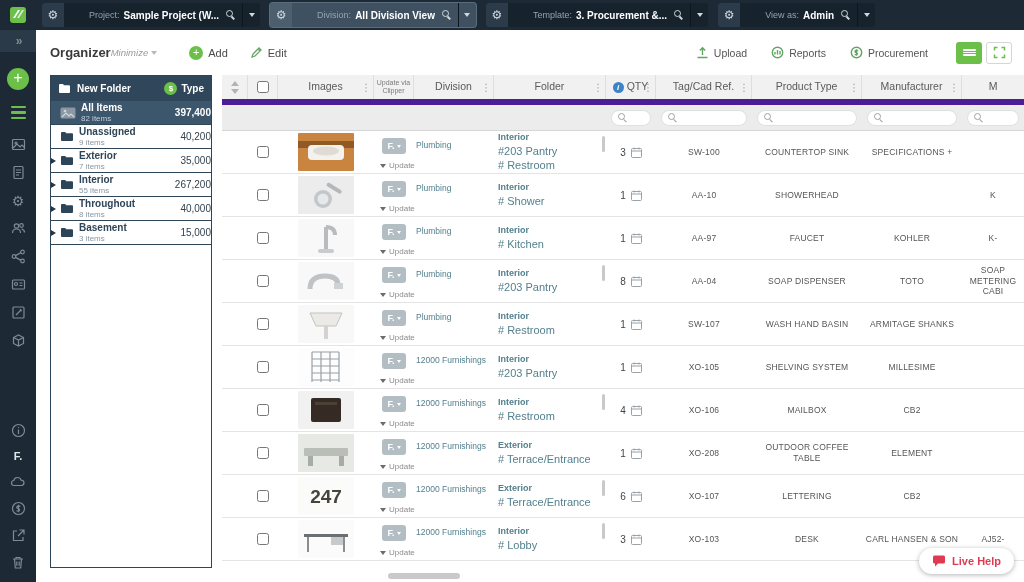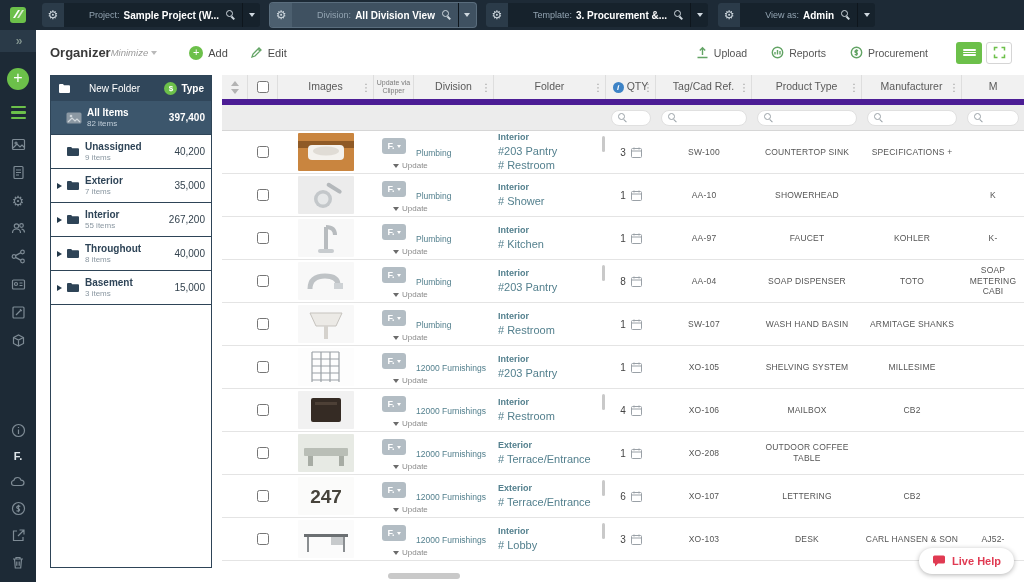--- a/index.html
+++ b/index.html
@@ -50,24 +50,24 @@
   .tlink svg{stroke:#63a465;fill:none;stroke-width:1.4}
   .viewbtns{display:flex;align-items:center;gap:4px;margin-left:4px}
   .vbtn{width:26px;height:22px;border-radius:3px;display:flex;align-items:center;justify-content:center;cursor:pointer}
   .vbtn.green{background:#6cc04a}
   .vbtn.green i{display:block;width:13px;height:1.8px;background:#fff;margin:1.1px 0;border-radius:1px}
   .vbtn.white{background:#fff;border:1px solid #d5d5d5}
 
   
   .org{position:absolute;left:50px;top:75px;width:162px;bottom:14px;background:#fff;border:1px solid #2e4457;display:flex;flex-direction:column;z-index:2}
   .orghead{height:25px;background:#30465a;display:flex;align-items:center;justify-content:space-between;padding:0 7px;flex:0 0 auto}
-  .nf{display:flex;align-items:center;gap:18px;color:#fff;font-size:10px;font-weight:normal;cursor:pointer}
+  .nf{display:flex;align-items:center;gap:6px;color:#fff;font-size:10px;font-weight:bold;cursor:pointer}
   .totalb{display:flex;align-items:center;gap:4px;color:#fff;font-size:10px;font-weight:bold;cursor:pointer}
   .coin{width:13px;height:13px;border-radius:50%;background:#6cc04a;color:#fff;font-size:8px;line-height:13px;text-align:center;font-weight:bold}
-  .orow{height:34px;display:flex;align-items:center;border-bottom:1px solid #2e4457;padding:0 6px;cursor:pointer;background:#fff}
+  .orow{height:24px;display:flex;align-items:center;border-bottom:1px solid #2e4457;padding:0 0;cursor:pointer;background:#fff}
   .orow.sel-row{background:#3c566c}
   .ocaret{width:0;height:0;border-top:3.5px solid transparent;border-bottom:3.5px solid transparent;border-left:5px solid #22384a;margin-right:4px;flex:0 0 auto}
   .ospace{width:9px;flex:0 0 auto}
   .oicon{display:flex;align-items:center;margin-right:5px;flex:0 0 auto}
   .otext{display:flex;flex-direction:column;line-height:1.15;min-width:0}
   .oname{font-size:10px;font-weight:bold;color:#2e4457;white-space:nowrap}
   .ocount{font-size:8px;color:#8a97a1}
   .sel-row .oname{color:#fff}
   .sel-row .ocount{color:#c2cfda}
   .ototal{margin-left:auto;font-size:10px;color:#33424e;white-space:nowrap}
@@ -93,23 +93,23 @@
   .gmag::before{content:"";position:absolute;width:5px;height:5px;border:1.3px solid #9aa2a8;border-radius:50%;left:0;top:0}
   .gmag::after{content:"";position:absolute;width:3.5px;height:1.3px;background:#9aa2a8;transform:rotate(45deg);left:5px;top:6.5px}
   .tbody{background:#fff}
   .trow{display:flex;height:43px;border-bottom:1px solid #e4e4e4;background:#fff;position:relative}
   .c{display:flex;align-items:center;justify-content:center}
   .thumb{width:56px;height:38px;overflow:hidden;border-radius:1px;cursor:pointer}
   .thumb svg{display:block;width:56px;height:38px}
   .clipc{position:relative;flex-direction:column;justify-content:flex-start;padding-top:7px}
   .fbadge{width:24px;height:16px;background:#b3bdc4;border-radius:3px;color:#fff;font-size:9px;font-weight:bold;display:flex;align-items:center;justify-content:center;gap:2px;cursor:pointer}
   .fbadge .bc{width:0;height:0;border-left:2.5px solid transparent;border-right:2.5px solid transparent;border-top:3px solid #fff}
-  .updatelink{position:absolute;left:19px;bottom:3px;font-size:8px;color:#8b8b8b;white-space:nowrap;display:flex;align-items:center;gap:3px;cursor:pointer;z-index:2}
+  .updatelink{position:absolute;left:6px;bottom:3px;font-size:8px;color:#8b8b8b;white-space:nowrap;display:flex;align-items:center;gap:3px;cursor:pointer;z-index:2}
   .ucaret{width:0;height:0;border-left:3px solid transparent;border-right:3px solid transparent;border-top:4px solid #6b6b6b}
-  .divc{justify-content:flex-start;align-items:flex-start;padding-top:17px;padding-left:2px}
+  .divc{justify-content:flex-start;align-items:flex-start;padding-top:9px;padding-left:2px}
   .divname{font-size:8.5px;color:#54808e;white-space:nowrap;cursor:pointer}
   .folderc{flex-direction:column;align-items:flex-start;justify-content:center;padding-left:4px;position:relative;line-height:1.3}
   .fmain{font-size:9px;font-weight:bold;color:#54808e}
   .fsub{font-size:11px;color:#54808e}
   .mini-scroll{position:absolute;right:1px;top:5px;width:3px;height:16px;background:#c9c9c9;border-radius:2px}
   .qtyc{gap:5px}
   .qtyn{font-size:10px;color:#444}
   .cal svg{display:block}
   .cellt{font-size:8.5px;color:#555;text-align:center;line-height:1.25;letter-spacing:.2px;padding:0 3px;overflow:hidden}
   .hthumb{position:absolute;left:166px;bottom:3px;width:72px;height:6px;background:#c9c9c9;border-radius:3px}
@@ -807,20 +807,21 @@
           <span class="qtyn">1</span>
           <span class="cal">
             <svg width="11" height="11" viewBox="0 0 11 11">
               <rect x="0.5" y="1.5" width="10" height="9" rx="1" fill="none" stroke="#9aa1a7"></rect>
               <path d="M0.5 4 H10.5 M3 0.5 V2.5 M8 0.5 V2.5" stroke="#9aa1a7" fill="none"></path>
             </svg>
           </span>
         </div>
      <div class="c w-tag cellt">XO-208</div>
      <div class="c w-pt cellt">OUTDOOR COFFEE TABLE</div>
+     <div class="c w-man cellt">ELEMENT</div>
      <div class="c w-mod cellt"></div>
    </div>
       <div class="trow">
      <div class="c w-sort"></div>
      <div class="c w-check">
           <input type="checkbox" style="">
         </div>
      <div class="c w-img">
           <span class="thumb">
             <svg viewBox="0 0 56 38">

